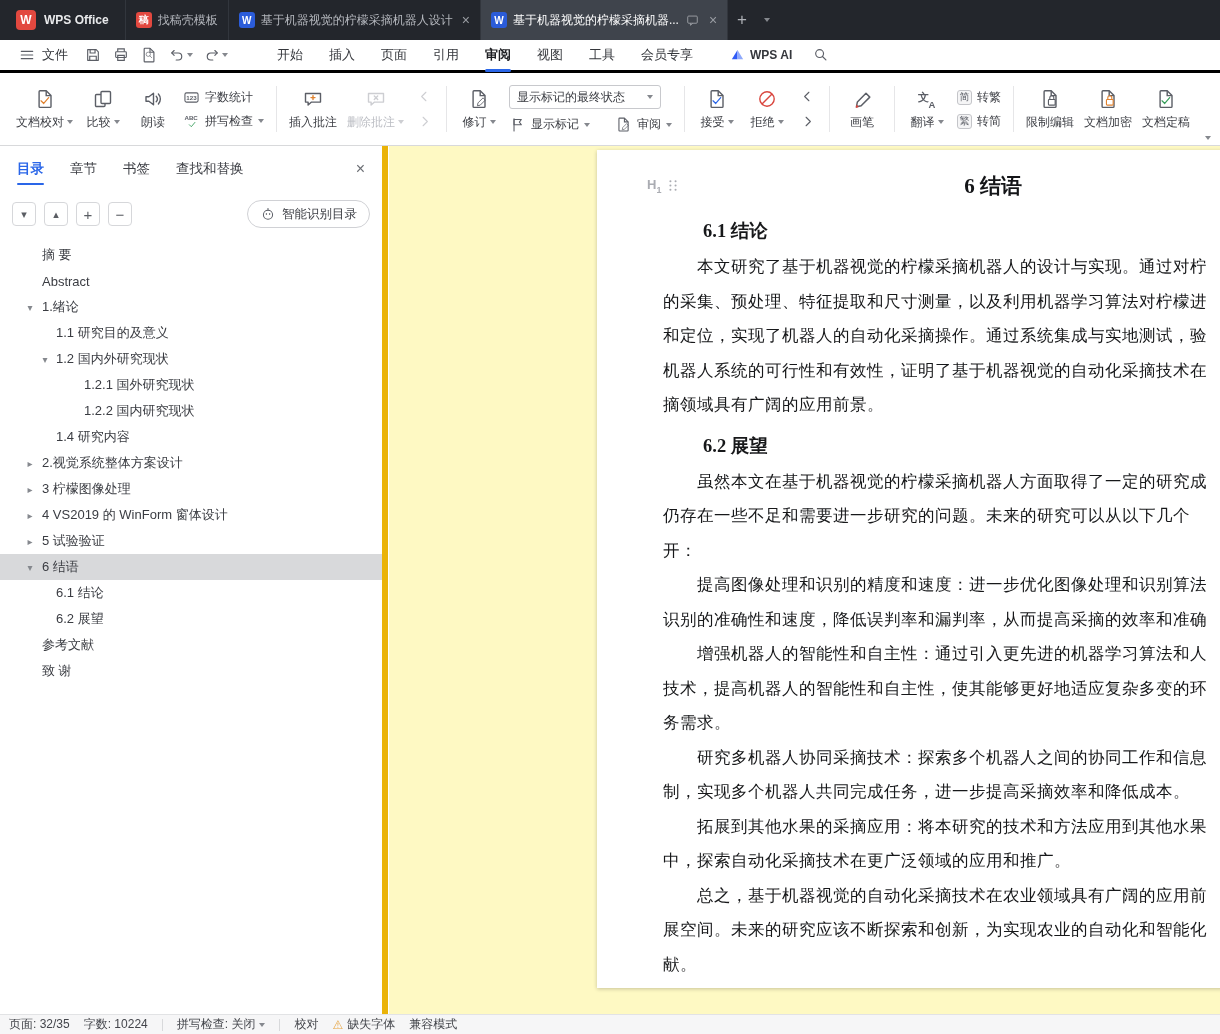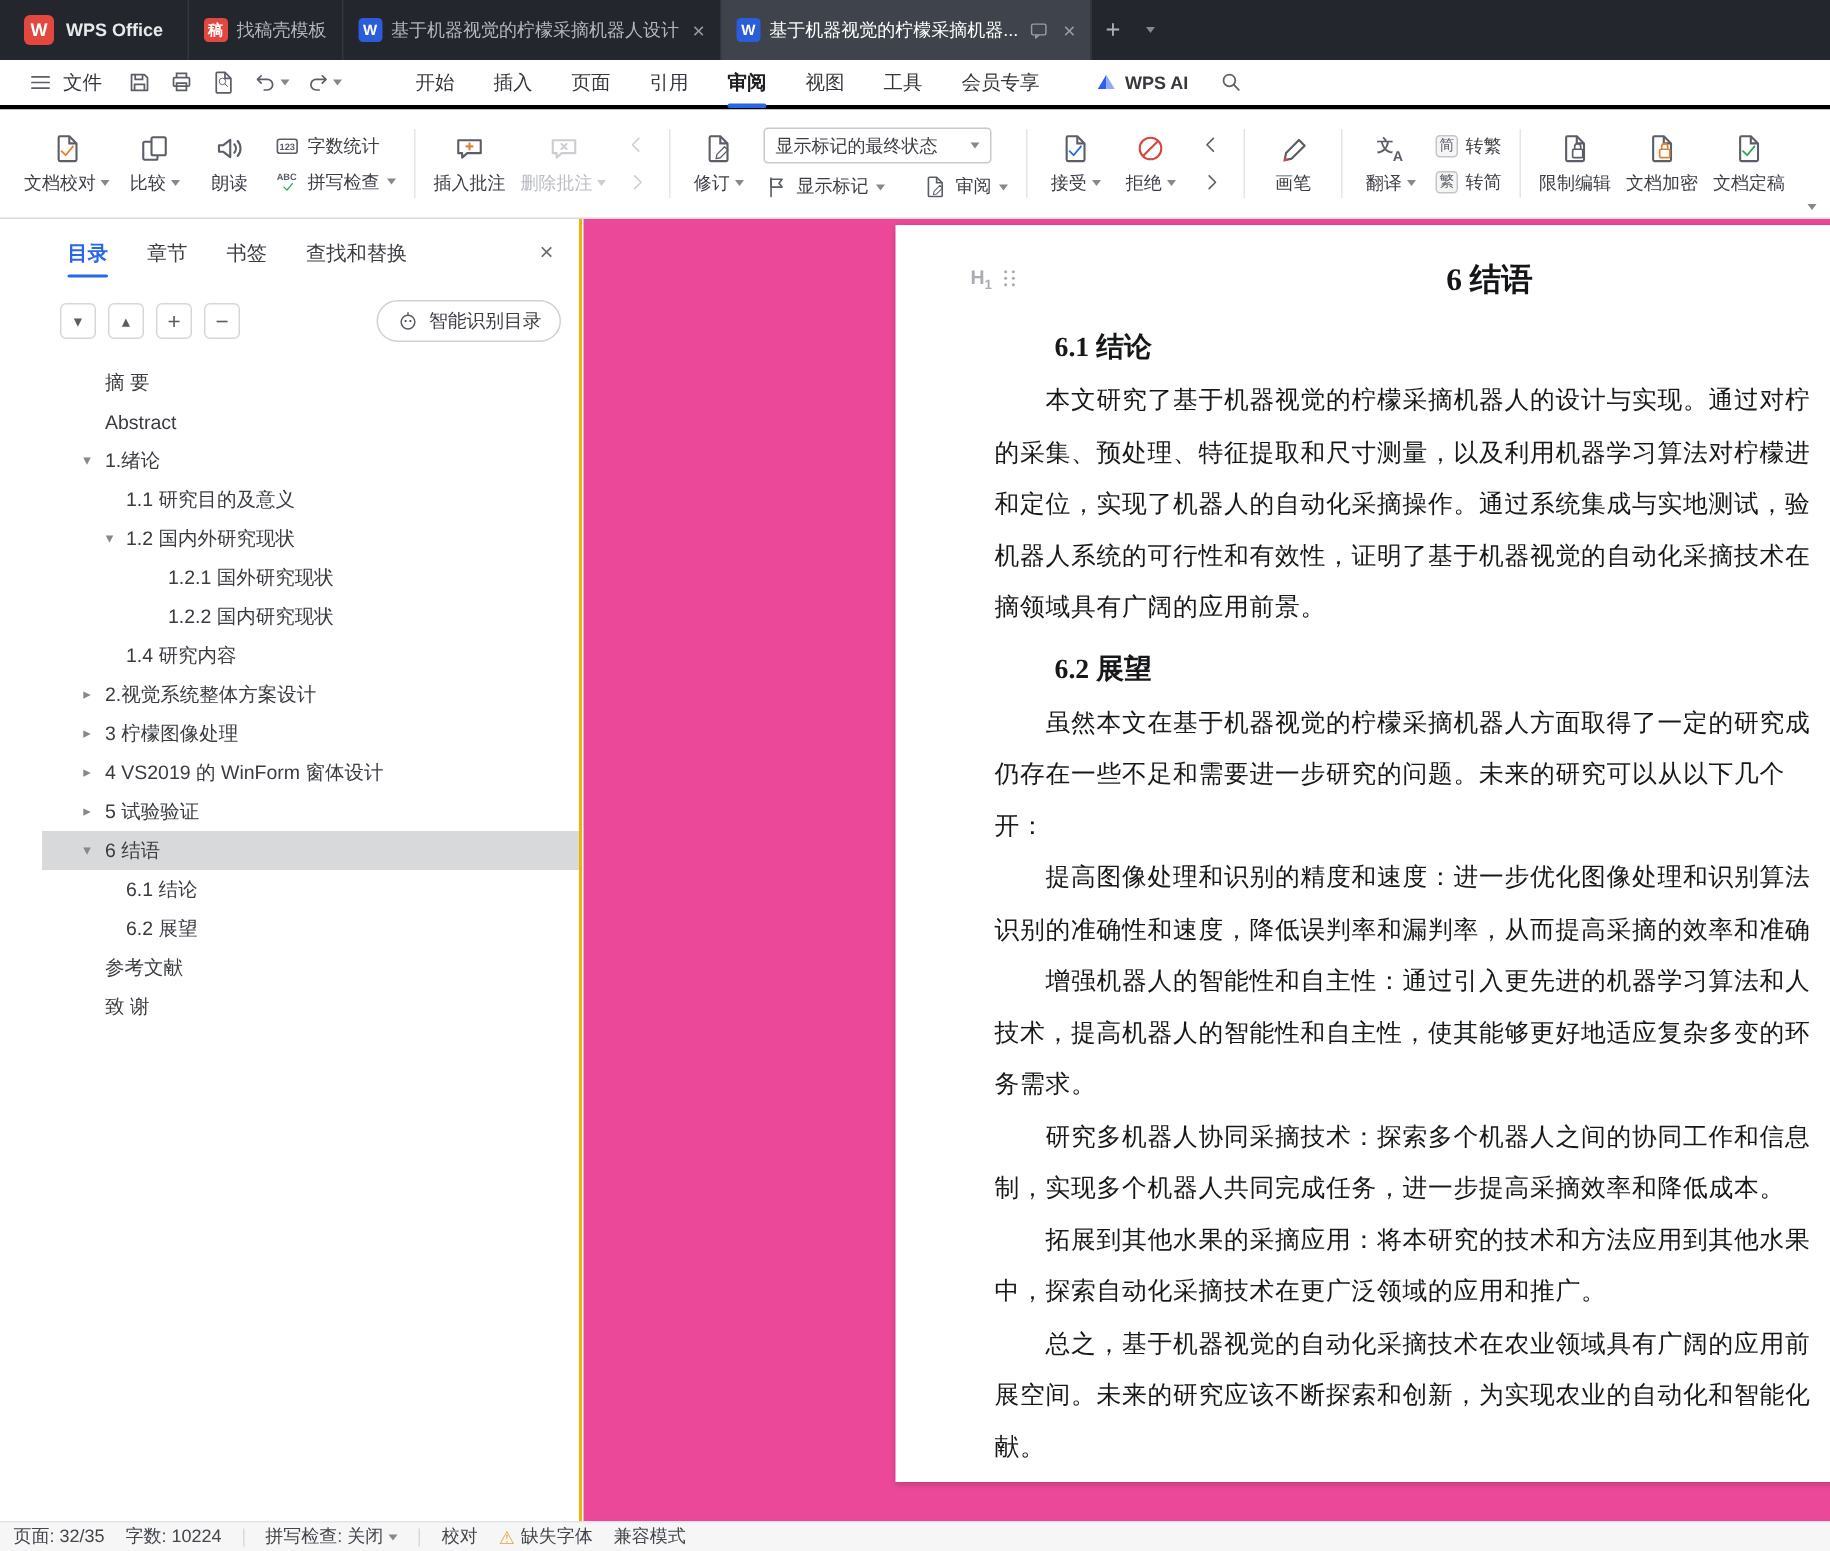--- a/index.html
+++ b/index.html
@@ -58,41 +58,41 @@
   .smallrow { display:flex; gap:25px; }
   .combo { width:152px; height:24px; border:1px solid #c8c9cd; border-radius:3px; display:flex; align-items:center; justify-content:space-between; padding:0 7px; font-size:12px; color:#3c3e44; background:#fff; }
   .iconbtn { display:flex; align-items:center; justify-content:center; width:20px; height:18px; }
   .disabled { color:#bcbec4 !important; }
   .disabled svg, .disabled svg * { stroke:#cdced2 !important; }
   .disabled .caret { border-top-color:#cdced2; }
   .charbox { width:15px; height:15px; border:1px solid #c4c5c9; border-radius:3px; font-size:10px; color:#5b5e66; display:flex; align-items:center; justify-content:center; background:#f5f5f6; }
   .ribcollapse { position:absolute; right:9px; bottom:5px; }
 
   
-  .sidebar { position:absolute; left:0; top:146px; width:388px; bottom:20px; background:#fff; border-right:2px solid #eab308; overflow:hidden;padding-left:28px; }
+  .sidebar { position:absolute; left:0; top:146px; width:388px; bottom:20px; background:#fff; border-right:6px solid #eab308; overflow:hidden; }
   .stabs { display:flex; align-items:center; gap:26px; padding:0 17px; height:46px; font-size:13.5px; color:#3c3e44; }
   .stab { height:100%; display:flex; align-items:center; position:relative; }
   .stab.active { color:#2a66e8; font-weight:700; }
   .stab.active::after { content:""; position:absolute; left:0; right:0; bottom:7px; height:2.5px; background:#2a66e8; border-radius:2px; }
   .sclose { margin-left:auto; color:#6b6e74; font-size:16px; }
   .stools { display:flex; align-items:center; padding:0 12px; gap:8px; margin-top:8px; }
   .sqbtn { width:24px; height:24px; border:1px solid #d6d7da; border-radius:4px; display:flex; align-items:center; justify-content:center; color:#5a5d63; font-size:11px; background:#fff; }
   .sqbtn.big { font-size:15px; }
   .smartbtn { margin-left:auto; display:flex; align-items:center; gap:6px; border:1px solid #d0d1d5; border-radius:15px; height:28px; padding:0 12px; font-size:12.5px; color:#3c3e44; background:#fff; }
   .smartbtn svg { width:16px; height:16px; stroke:#5b5e66; fill:none; stroke-width:1.4; }
   .toclist { margin-top:14px; font-size:13px; color:#3a3c42; }
   .trow { height:26px; display:flex; align-items:center; position:relative; cursor:default; }
   .trow .lab { white-space:nowrap; }
   .lvl0 { padding-left:42px; } .lvl1 { padding-left:56px; } .lvl2 { padding-left:84px; }
   .tri { position:absolute; font-size:10px; color:#85888e; width:14px; text-align:center; }
   .lvl0 > .tri { left:23px; } .lvl1 > .tri { left:38px; }
   .trow.sel { background:#d8d9db; }
 
   
-  .docarea { position:absolute; left:389px; top:146px; right:0; bottom:20px; background:#ec4899; overflow:hidden; }
+  .docarea { position:absolute; left:389px; top:146px; right:0; bottom:20px; background:#fef9c3; overflow:hidden; }
   .page { position:absolute; left:208px; top:4px; width:792px; height:838px; background:#fff; box-shadow:0 1px 4px rgba(0,0,0,.22); }
   .hmark { position:absolute; left:50px; top:27px; display:flex; align-items:center; gap:6px; color:#aaacb2; font-size:13px; font-weight:600; }
   .hmark .hsub { font-size:9px; }
   .hmark svg { width:12px; height:15px; }
   .hmark circle { fill:#aaacb2; stroke:none; }
   .dtitle { position:absolute; top:22px; left:0; width:100%; text-align:center; font-size:21px; font-weight:700; font-family:"Liberation Serif","DejaVu Serif",serif; color:#141518; }
   .dbody { position:absolute; top:58px; left:66px; width:720px; font-family:"Liberation Serif","DejaVu Serif",serif; color:#17181a; }
   .dh2 { font-size:18.5px; font-weight:700; margin:10px 0 7px 40px; }
   .dline { font-size:16.5px; line-height:34.5px; white-space:pre; letter-spacing:0.5px; }
 

